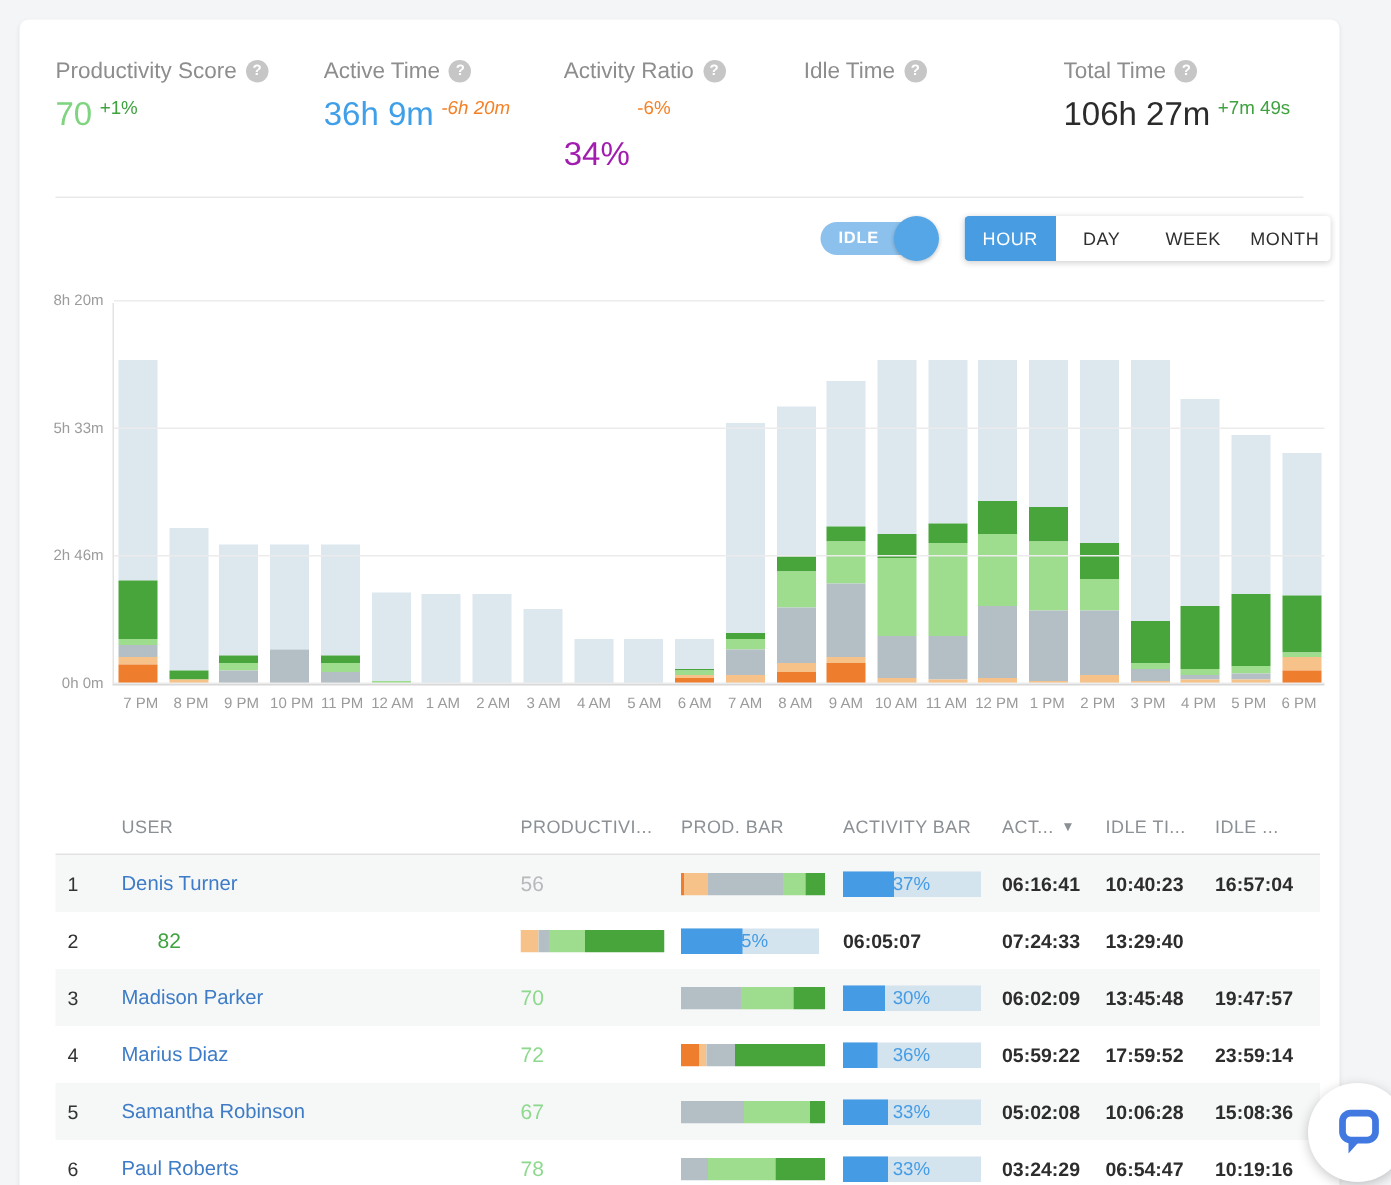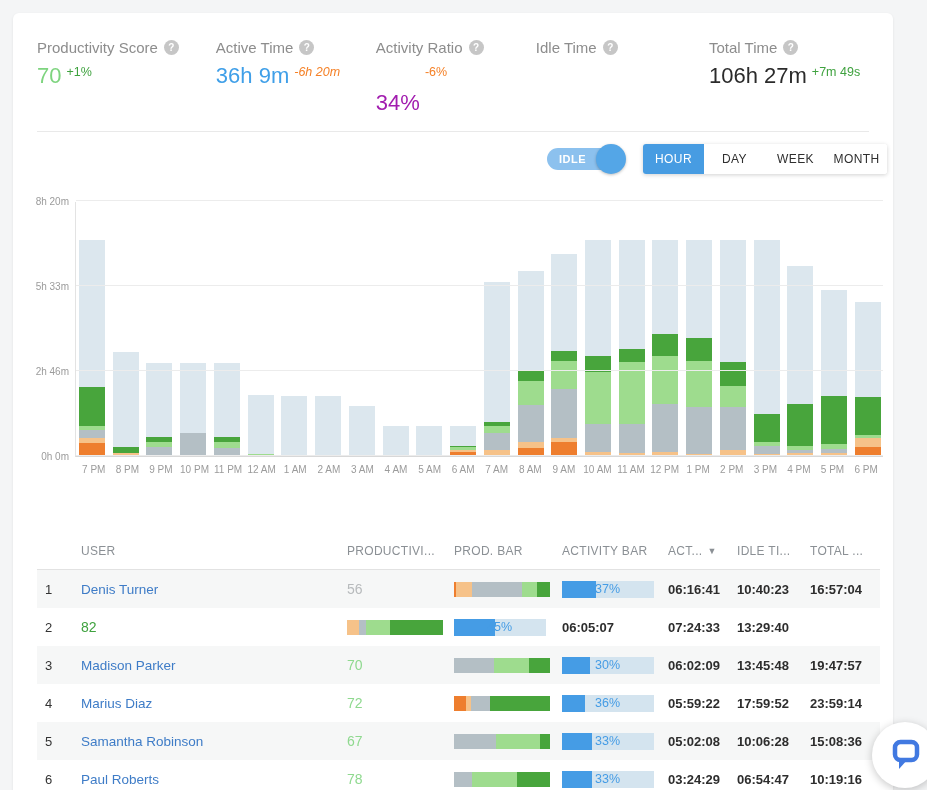--- a/index.html
+++ b/index.html
@@ -348,21 +348,21 @@
           <span>ACTIVITY BAR</span>
         </div>
         <div class="th">
           <span>ACT...</span>
           <span class="sort-caret">▼</span>
         </div>
         <div class="th">
           <span>IDLE TI...</span>
         </div>
         <div class="th">
-          <span>TOTAL ...</span>
+          <span>IDLE ...</span>
         </div>
       </div>
       <div class="trow striped">
         <div class="rank">1</div>
         <div><a class="user-link">Denis Turner</a></div>
         <div class="score" style="color: rgb(183, 186, 188);">56</div>
         <div>
           <div class="pbar">
             <div class="pseg" style="background: rgb(238, 126, 46); width: 2%;"></div>
             <div class="pseg" style="background: rgb(246, 194, 137); width: 17%;"></div>
@@ -376,21 +376,21 @@
             <div class="afill" style="width: 37%;"></div>
             <span class="apct">37%</span>
           </div>
         </div>
         <div class="tcell">06:16:41</div>
         <div class="tcell">10:40:23</div>
         <div class="tcell">16:57:04</div>
       </div>
       <div class="trow">
         <div class="rank">2</div>
-        <div class="score" style="color: rgb(63, 162, 63);">82</div>
+        <div class="score" style="color: rgb(63, 162, 63); margin-left: 24px;">82</div>
         <div>
           <div class="pbar">
             <div class="pseg" style="background: rgb(246, 194, 137); width: 12%;"></div>
             <div class="pseg" style="background: rgb(180, 191, 197); width: 8%;"></div>
             <div class="pseg" style="background: rgb(158, 220, 142); width: 25%;"></div>
             <div class="pseg" style="background: rgb(72, 165, 60); width: 55%;"></div>
           </div>
         </div>
         <div>
           <div class="abar">

